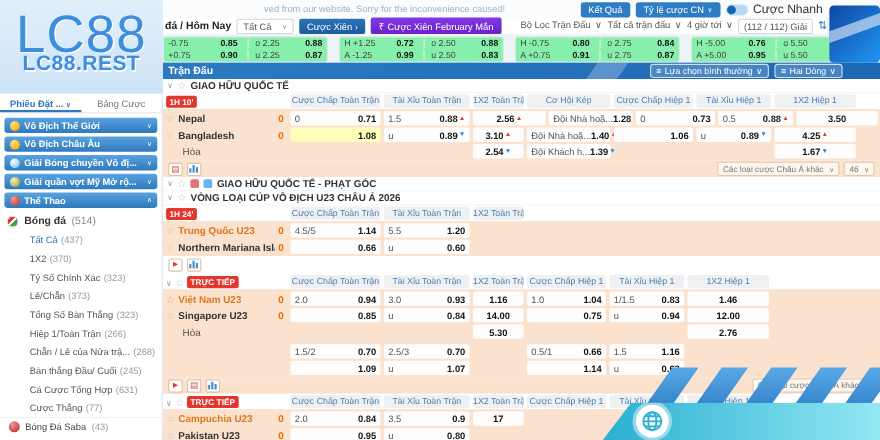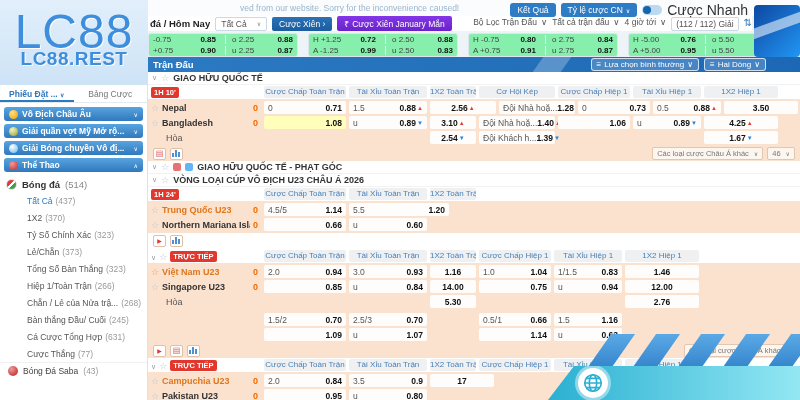--- a/index.html
+++ b/index.html
@@ -7,21 +7,21 @@
   body { position:relative; font-family:"Liberation Sans", sans-serif; background:#eef3f8; }
 
   
   .topstrip { position:absolute; left:0; top:0; width:800px; height:16px; background:#fafcfe; }
   .marquee { position:absolute; left:240px; top:3px; font-size:8.5px; color:#9ab4cc; white-space:nowrap; }
   .topbtns { position:absolute; right:52px; top:2px; display:flex; gap:5px; align-items:center; z-index:4; }
   .tbtn { background:#2e7cc3; color:#fff; font-size:8.5px; padding:2px 7px; border-radius:3px; white-space:nowrap; display:flex; align-items:center; gap:3px; }
   .tbtn .chev { font-size:6px; }
   .tgl { width:20px; height:10px; background:#bcd9f0; border-radius:5px; position:relative; }
   .tgl::after { content:''; position:absolute; left:1px; top:1px; width:8px; height:8px; border-radius:50%; background:#1565ad; }
-  .quicklbl { font-size:14px; color:#333; }
+  .quicklbl { font-size:11px; color:#333; }
 
   
   .filterrow { position:absolute; left:148px; top:16px; width:604px; height:15px; background:#fff; display:flex; align-items:center; gap:5px; padding-left:2px; z-index:2; }
   .ctxlbl { font-size:9.5px; font-weight:bold; color:#222; white-space:nowrap; }
   .fsel { border:1px solid #ccd8e4; border-radius:2px; font-size:8.5px; color:#555; padding:1px 5px; display:flex; align-items:center; gap:10px; background:#fff; white-space:nowrap; }
   .fsel .chev { font-size:6px; color:#888; }
   .btn-parlay { background:linear-gradient(180deg,#2a72b8,#1b5d9e); color:#fff; font-size:8.5px; padding:2px 7px; border-radius:2px; white-space:nowrap; }
   .btn-lucky { background:linear-gradient(180deg,#8337e8,#6a22c9); color:#fff; font-size:8.5px; padding:2px 7px; border-radius:2px; white-space:nowrap; display:flex; gap:3px; align-items:center; }
   .rightfilters { margin-left:auto; display:flex; align-items:flex-start; gap:5px; }
   .plainsel { font-size:8.5px; color:#555; display:flex; align-items:center; gap:4px; white-space:nowrap; }
@@ -146,21 +146,21 @@
 
 <div class="filterrow">
   <span class="ctxlbl">đá / Hôm Nay</span>
   <span class="fsel">
       <span>Tất Cả</span>
       <span class="chev">∨</span>
     </span>
   <span class="btn-parlay"><span>Cược Xiên</span> ›</span>
   <span class="btn-lucky">
       <span>₹</span>
-      <span>Cược Xiên January Mắn</span>
+      <span>Cược Xiên February Mắn</span>
     </span>
   <span class="rightfilters">
     <span class="plainsel">
         <span>Bộ Lọc Trận Đấu</span>
         <span class="chev">∨</span>
       </span>
     <span class="plainsel">
         <span>Tất cả trận đấu</span>
         <span class="chev">∨</span>
       </span>
@@ -257,31 +257,36 @@
 <div class="promo"></div>
 
 <div class="sidebar">
   <div class="stabs" id="stabs">
       <div class="stab active">Phiếu Đặt ... <span style="font-size:6px;">∨</span></div>
       <div class="stab">Bảng Cược</div>
     </div>
   <div class="accwrap" id="accwrap">
       <div class="acc">
      <span class="acc-ic ic-trophy"></span>
+     <span>Vô Địch Thế Giới</span>
+     <span class="chev">∨</span>
+   </div>
+      <div class="acc">
+     <span class="acc-ic ic-trophy"></span>
      <span>Vô Địch Châu Âu</span>
+     <span class="chev">∨</span>
+   </div>
+      <div class="acc">
+     <span class="acc-ic ic-volleyball"></span>
+     <span>Giải Bóng chuyền Vô đị...</span>
      <span class="chev">∨</span>
    </div>
       <div class="acc">
      <span class="acc-ic ic-tennis"></span>
      <span>Giải quần vợt Mỹ Mở rộ...</span>
-     <span class="chev">∨</span>
-   </div>
-      <div class="acc">
-     <span class="acc-ic ic-volleyball"></span>
-     <span>Giải Bóng chuyền Vô đị...</span>
      <span class="chev">∨</span>
    </div>
       <div class="acc">
      <span class="acc-ic ic-sport"></span>
      <span>Thể Thao</span>
      <span class="chev">∧</span>
    </div>
     </div>
   <div class="sportrow">
     <span class="ic-ball"></span>
@@ -447,21 +452,21 @@
       <div class="mrow">
     <div class="tcell" style="width:113px">
           <span class="fstar">☆</span>
        <span class="tname live">Trung Quốc U23</span>
           <span class="score">0</span>
         </div>
         <div class="ocell" style="width:82px">
           <span class="oline">4.5/5</span>
           <span class="oodds">1.14</span>
         </div>
-        <div class="ocell" style="width:100px">
+        <div class="ocell" style="width:78px">
           <span class="oline">5.5</span>
           <span class="oodds">1.20</span>
         </div>
         <div class="ocell empty" style="width:46px"></div>
       </div>
       <div class="mrow">
     <div class="tcell" style="width:113px">
           <span class="fstar">☆</span>
        <span class="tname">Northern Mariana Islands U23</span>
           <span class="score">0</span>
@@ -650,21 +655,21 @@
           <span class="score">0</span>
         </div>
         <div class="ocell" style="width:82px">
           <span class="oline">2.0</span>
           <span class="oodds">0.84</span>
         </div>
         <div class="ocell" style="width:78px">
           <span class="oline">3.5</span>
           <span class="oodds">0.9</span>
         </div>
-        <div class="ocell center" style="width:64px">
+        <div class="ocell center" style="width:46px">
           <span class="oodds">17</span>
         </div>
         <div class="ocell empty" style="width:72px"></div>
         <div class="ocell empty" style="width:68px"></div>
         <div class="ocell empty" style="width:74px"></div>
       </div>
       <div class="mrow">
     <div class="tcell" style="width:113px">
           <span class="fstar">☆</span>
        <span class="tname">Pakistan U23</span>

